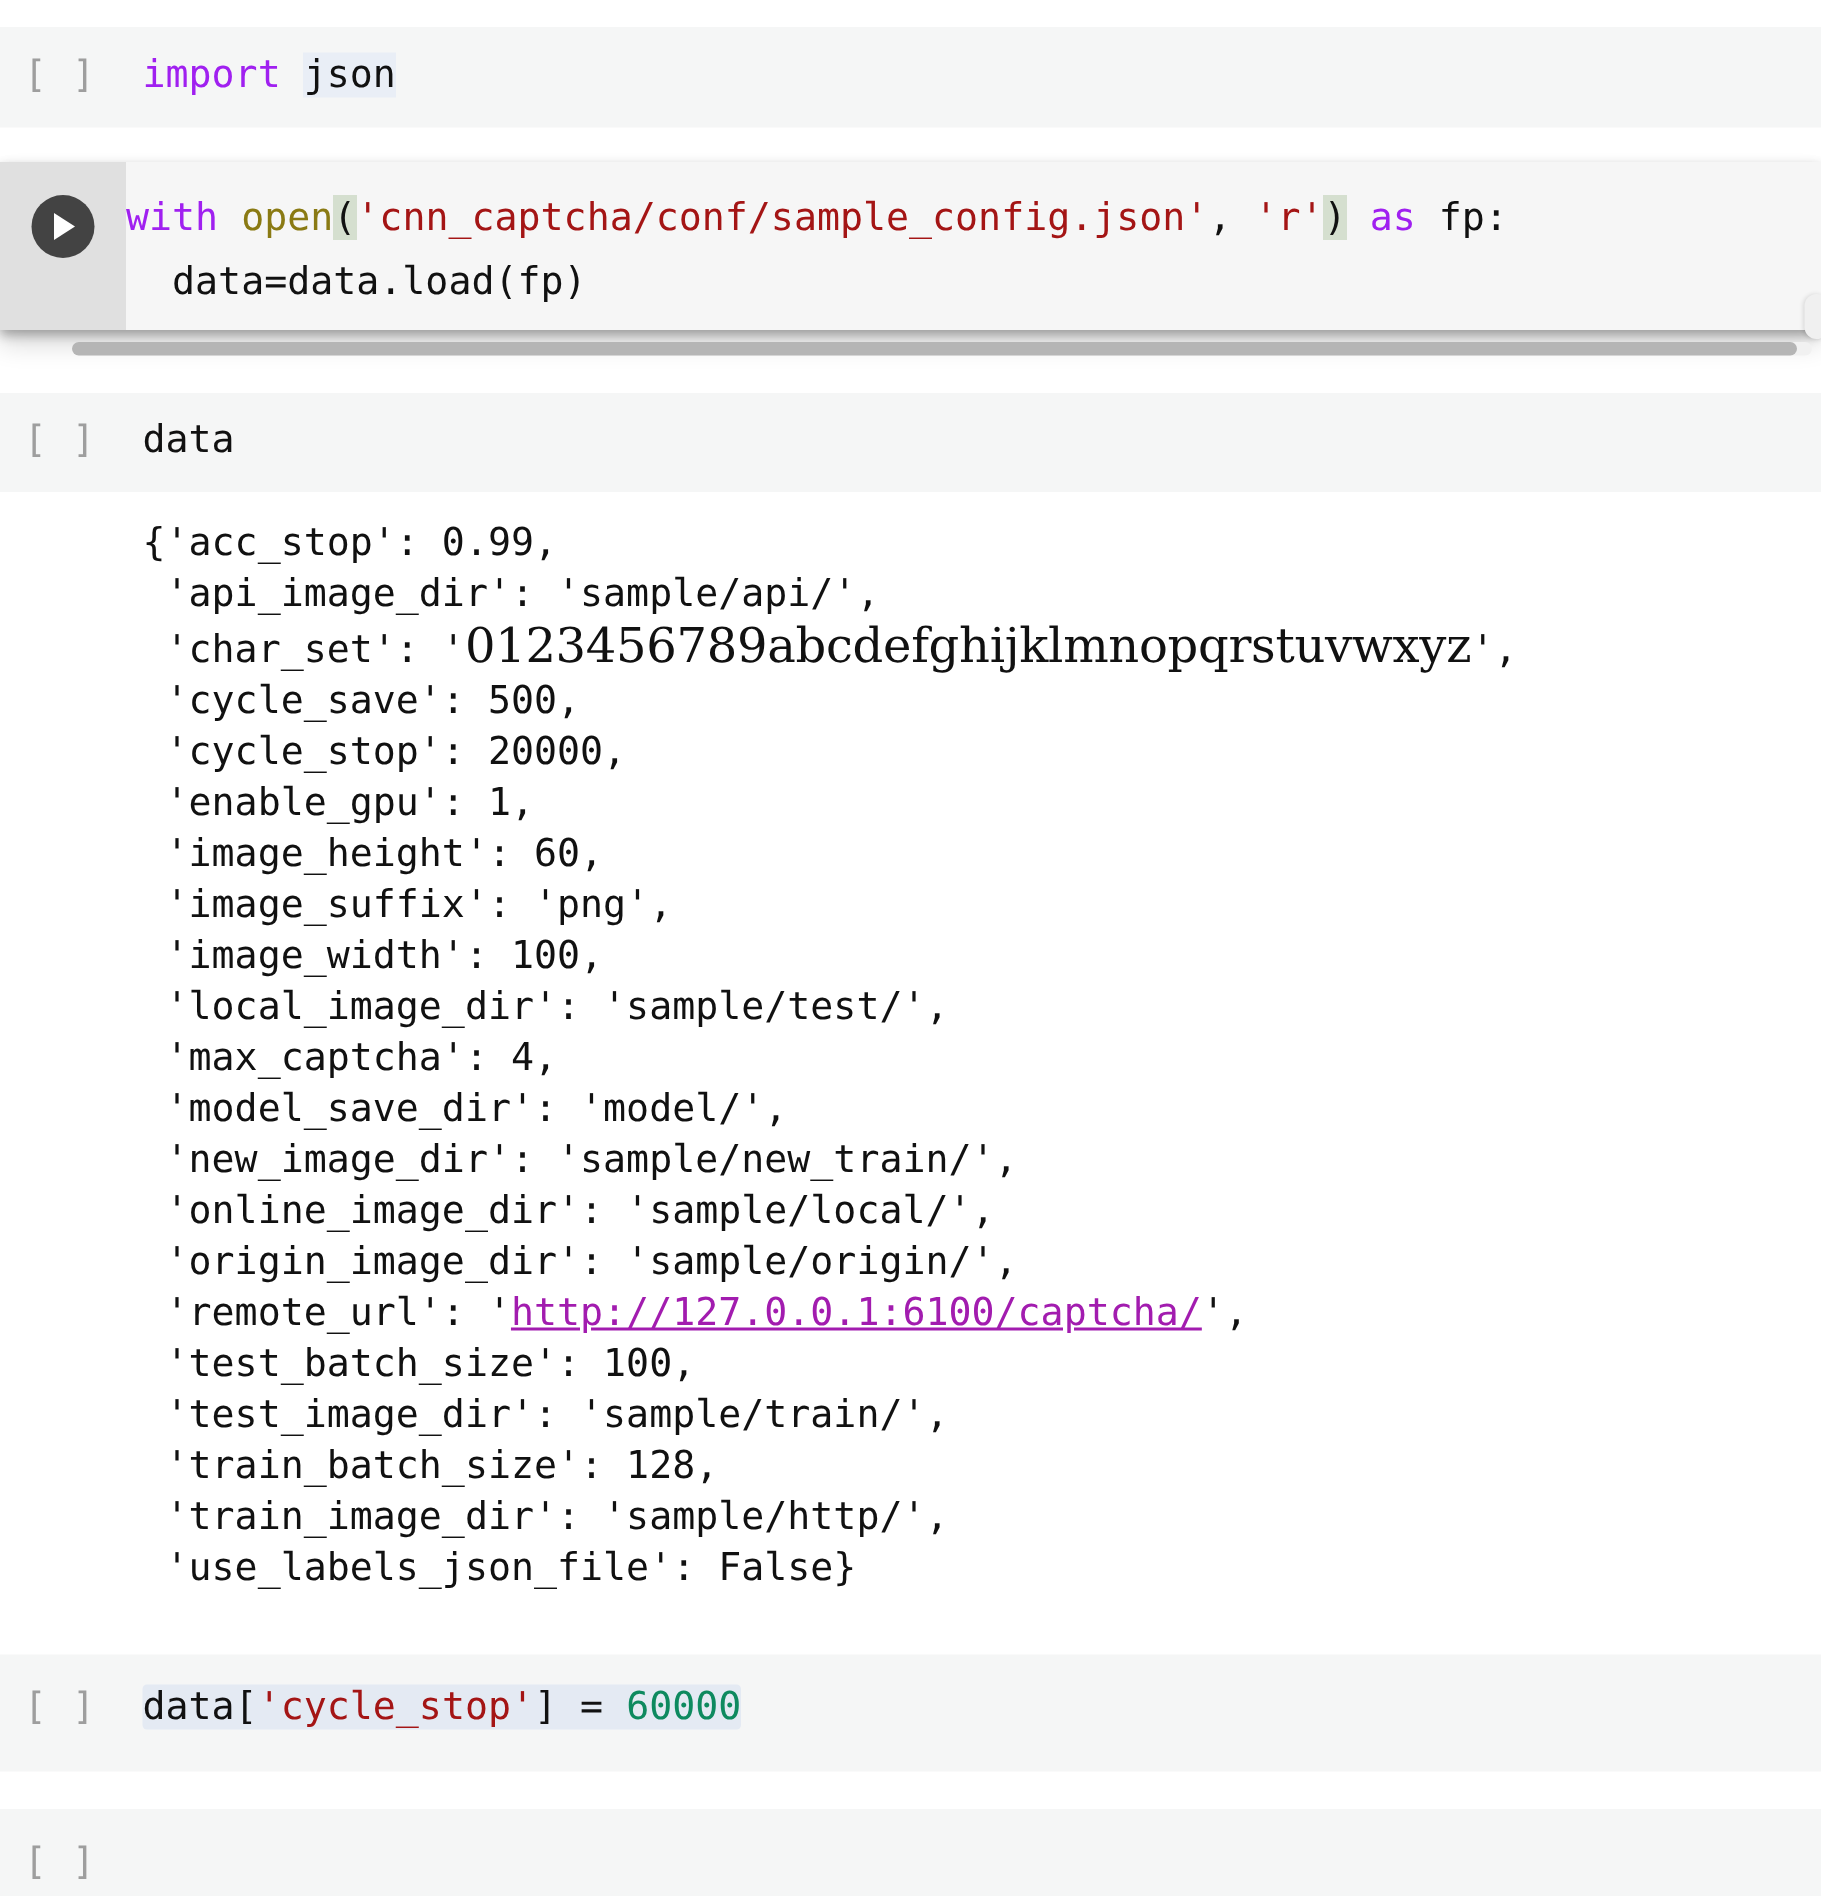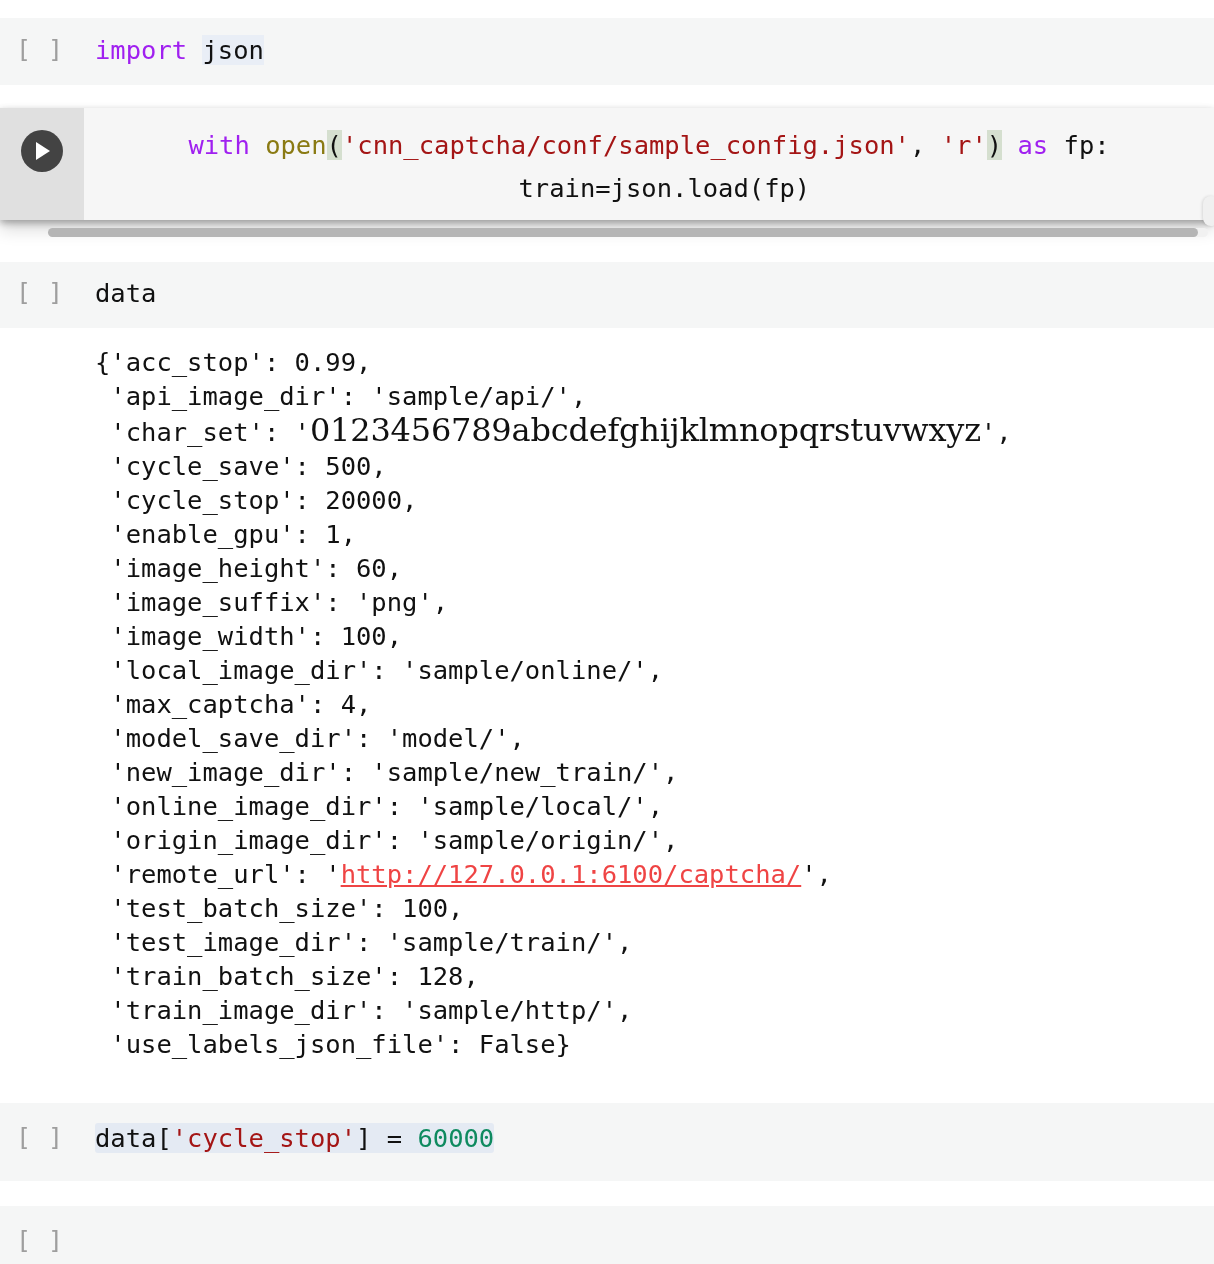--- a/index.html
+++ b/index.html
@@ -42,21 +42,20 @@
     white-space: pre;
     user-select: none;
   }
   .code {
     font-family: "DejaVu Sans Mono", "Liberation Mono", monospace;
     font-size: 25.5px;
     line-height: 42px;
     color: #111111;
     white-space: pre;
     padding: 0;
-    text-align: center;
   }
 
   
   .tok-kw      { color: #a020f0; }
   .tok-builtin { color: #8a7a13; }
   .tok-str     { color: #a41515; }
   .tok-num     { color: #0e8a5f; }
   .tok-plain   { color: #111111; }
   .tok-paren   { color: #111111; background: #d5dfcf; }
   .sel         { background: #e4eaf3; border-radius: 3px; }
@@ -163,21 +162,21 @@
   #output-block .out-pre {
     margin: 0;
     padding: 5px 0 0 95px;
     font-family: "DejaVu Sans Mono", "Liberation Mono", monospace;
     font-size: 25.5px;
     line-height: 34px;
     color: #111111;
     white-space: pre;
   }
   .out-link {
-    color: #ef4444;
+    color: #a21caf;
     text-decoration: underline;
   }
   .out-charset {
     font-family: "DejaVu Serif", "Liberation Serif", serif;
     font-size: 32px;
     letter-spacing: -0.2px;
   }
 
   
   #cell-set-cycle {
@@ -206,21 +205,21 @@
 <div class="cell" id="cell-active">
   <div class="gutter">
     <div class="run-btn">
       <svg width="20" height="22" viewBox="0 0 20 22" aria-hidden="true">
         <polygon points="4,2 18,11 4,20" fill="#ffffff"></polygon>
       </svg>
     </div>
   </div>
   <div class="active-code-wrap">
     <div class="code"><span class="tok-kw">with</span><span class="tok-plain"> </span><span class="tok-builtin">open</span><span class="tok-paren">(</span><span class="tok-str">'cnn_captcha/conf/sample_config.json'</span><span class="tok-plain">, </span><span class="tok-str">'r'</span><span class="tok-paren">)</span><span class="tok-plain"> </span><span class="tok-kw">as</span><span class="tok-plain"> fp:</span></div>
-    <div class="code tok-plain">  train=json.load(fp)</div>
+    <div class="code tok-plain">  data=data.load(fp)</div>
   </div>
 </div>
 
 <div id="hscroll">
   <div class="track"></div>
   <div class="thumb"></div>
 </div>
 <div id="edge-nub"></div>
 
 <div class="cell" id="cell-data">
@@ -233,21 +232,21 @@
 <div id="output-block">
   <pre class="out-pre"><span>{'acc_stop': 0.99,</span>
 <span> 'api_image_dir': 'sample/api/',</span>
 <span> 'char_set': '<span class="out-charset">0123456789abcdefghijklmnopqrstuvwxyz</span>',</span>
 <span> 'cycle_save': 500,</span>
 <span> 'cycle_stop': 20000,</span>
 <span> 'enable_gpu': 1,</span>
 <span> 'image_height': 60,</span>
 <span> 'image_suffix': 'png',</span>
 <span> 'image_width': 100,</span>
-<span> 'local_image_dir': 'sample/online/',</span>
+<span> 'local_image_dir': 'sample/test/',</span>
 <span> 'max_captcha': 4,</span>
 <span> 'model_save_dir': 'model/',</span>
 <span> 'new_image_dir': 'sample/new_train/',</span>
 <span> 'online_image_dir': 'sample/local/',</span>
 <span> 'origin_image_dir': 'sample/origin/',</span>
 <span> 'remote_url': '<a class="out-link" href="#">http://127.0.0.1:6100/captcha/</a>',</span>
 <span> 'test_batch_size': 100,</span>
 <span> 'test_image_dir': 'sample/train/',</span>
 <span> 'train_batch_size': 128,</span>
 <span> 'train_image_dir': 'sample/http/',</span>

